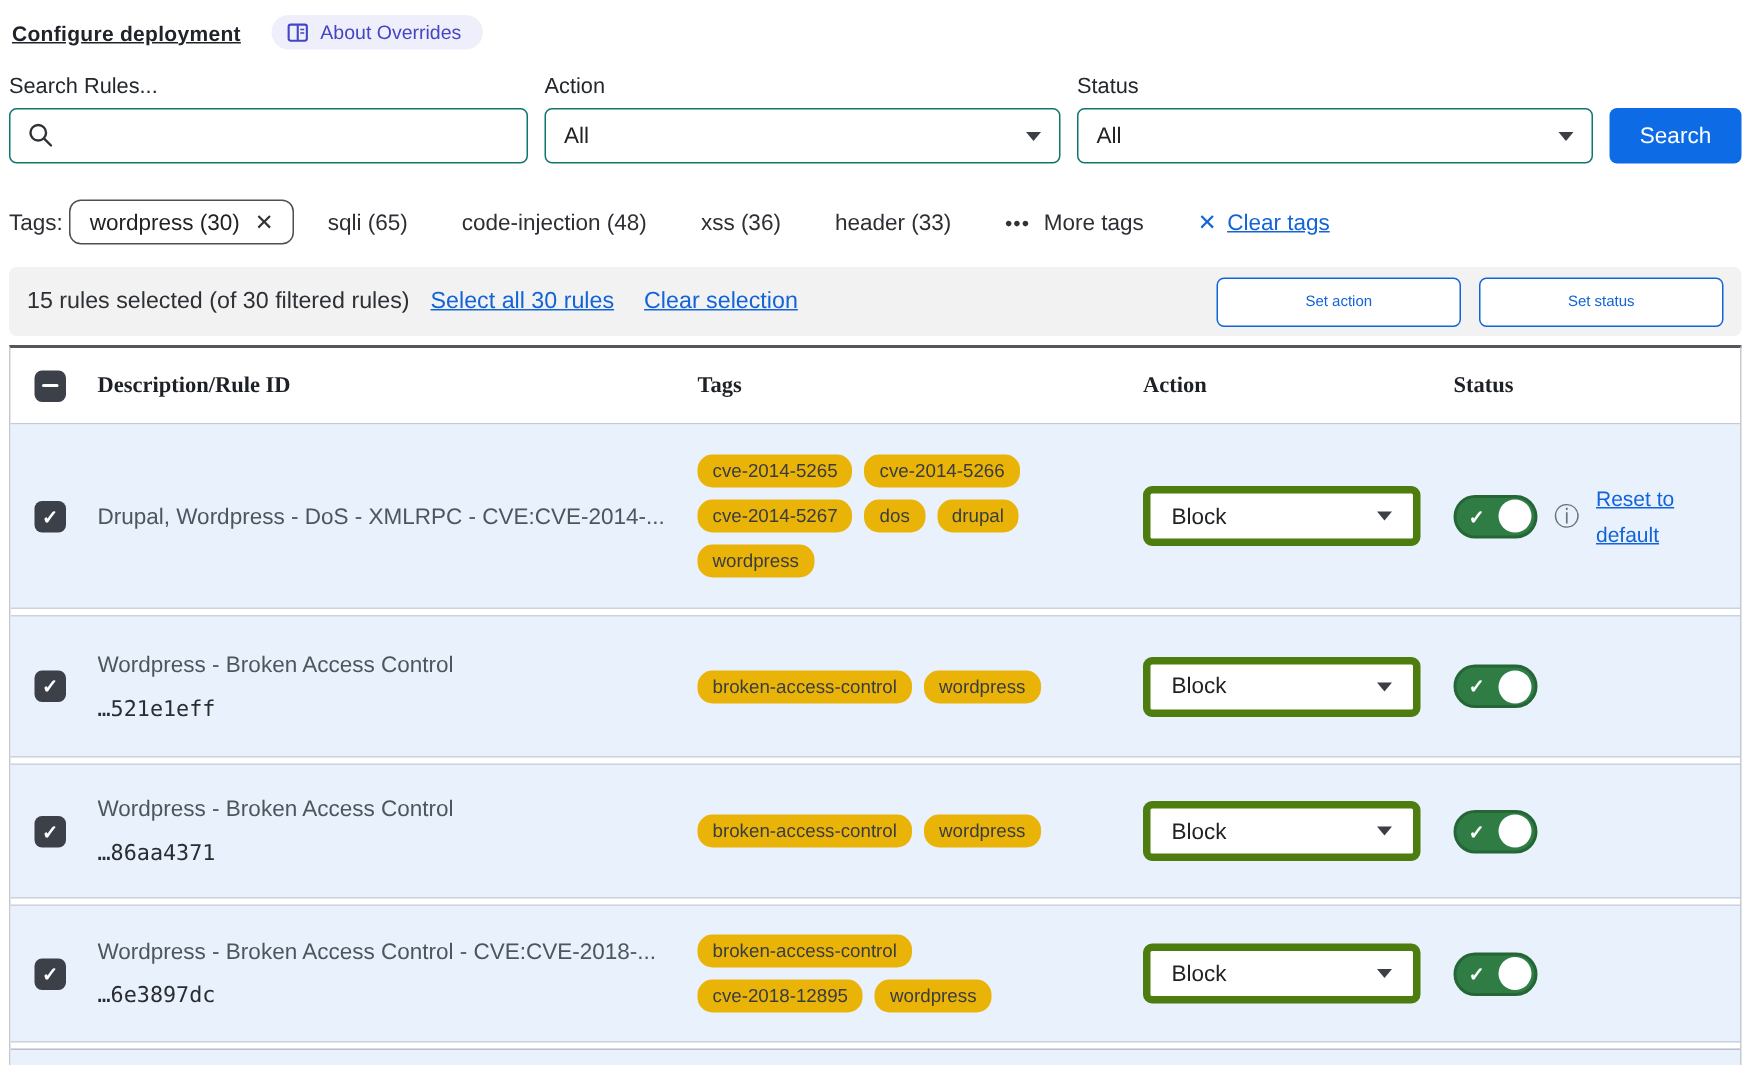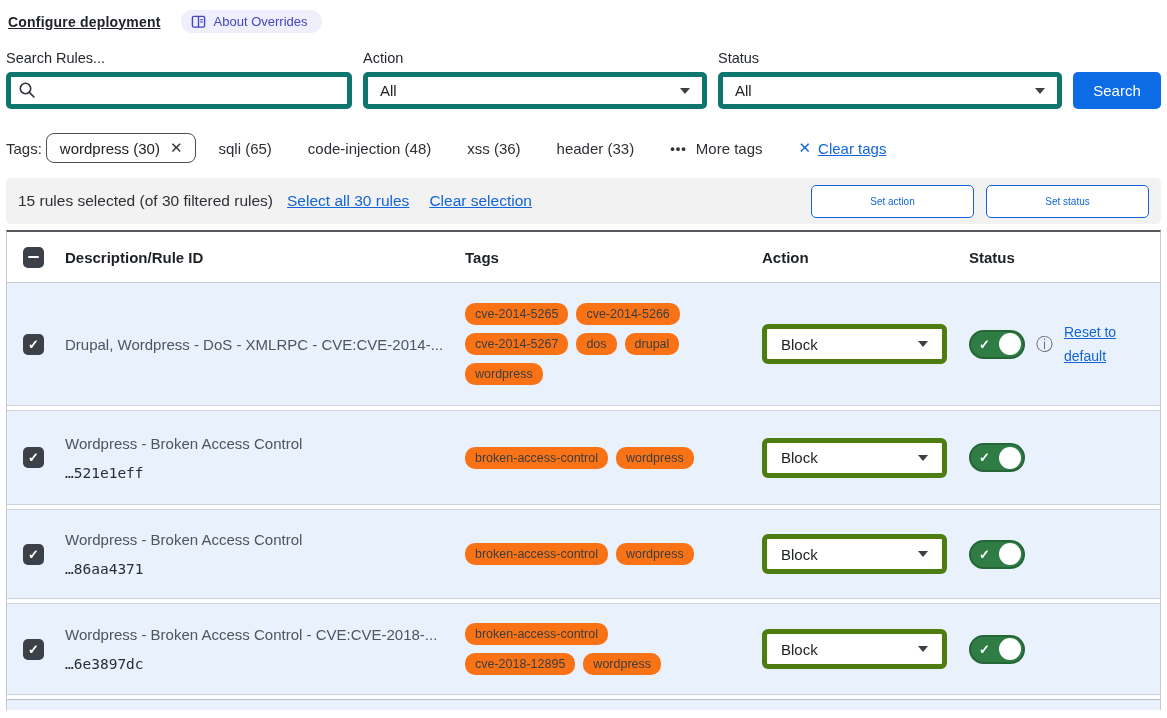--- a/index.html
+++ b/index.html
@@ -11,21 +11,21 @@
   .page-header { display:flex; align-items:center; gap:20px; padding-left:2px; }
   .page-title { font-size:14px; font-weight:700; color:#20242a; letter-spacing:.2px;text-decoration:underline; }
   .about-badge { display:inline-flex; align-items:center; gap:8px; background:#efeffb;
     color:#4444c6; font-size:13px; border-radius:12px; padding:4px 14px 4px 10px; cursor:pointer; }
   .book-icon svg { display:block; }
 
   
   .filters { display:flex; align-items:flex-end; gap:11px; margin-top:17px; }
   .field-group { display:flex; flex-direction:column; }
   .field-label { font-size:14.5px; color:#24282d; margin-bottom:6px; }
-  .text-input, .select-box { height:37px; border:5px solid #0f766e; border-radius:5px;
+  .text-input, .select-box { height:37px; border:1px solid #0f766e; border-radius:5px;
     background:#fff; display:flex; align-items:center; padding:0 12px; font-size:15px; }
   .search-wrap { width:350px; position:relative; }
   .search-wrap .text-input { width:100%; padding-left:38px; outline:none; font-family:inherit; }
   .search-icon { position:absolute; left:12px; top:9px; }
   .select-box { justify-content:space-between; cursor:pointer; }
   .sel-action, .sel-status { width:344px; }
   .caret { width:0; height:0; border-left:5.5px solid transparent;
     border-right:5.5px solid transparent; border-top:6.5px solid #3c3f44; }
   .search-btn { height:37px; width:89px; background:#0d6ce5; color:#fff; border:none;
     border-radius:5px; font-size:15px; font-family:inherit; cursor:pointer; }
@@ -49,38 +49,38 @@
   .blue-link { color:#1264d8; text-decoration:underline; cursor:pointer; }
   .sel-buttons { margin-left:auto; display:flex; gap:12px; }
   .outline-btn { width:163px; height:33px; background:#fff; border:1px solid #1264d8;
     color:#1264d8; border-radius:5px; font-size:10px; font-family:inherit; cursor:pointer; }
 
   
   .rules-table { margin-top:6px; border-left:1px solid #c6cad0; border-right:1px solid #c6cad0;
     border-top:2px solid #54575c; background:#fff; height:480px; overflow:hidden; }
   .tgrid { display:grid; grid-template-columns:40px 402px 297px 207px 1fr;
     align-items:center; padding-left:16px; }
-  .thead { height:51px; border-bottom:1px solid #c6cad0; font-weight:700; font-size:15px; color:#1d2126; }
+  .thead { height:51px; border-bottom:1px solid #c6cad0; font-weight:700; font-size:15px; color:#1d2126;font-family:Liberation Serif, serif; }
   .th-desc { padding-left:2px; }
   .rule-row { background:#e9f1fd; border-top:1px solid #ccd3dc; border-bottom:1px solid #ccd3dc;
     margin-bottom:4px; }
   .rule-row.first { border-top:none; }
   .r1 { min-height:123px; } .r2 { min-height:95px; } .r3 { min-height:90px; } .r4 { min-height:92px; }
 
   .cbx { width:21px; height:21px; background:#3c4149; border-radius:5px; display:flex;
     align-items:center; justify-content:center; cursor:pointer; }
   .cbx .check { color:#fff; font-size:13px; font-weight:700; line-height:1; }
   .cbx .dash { width:11px; height:2.5px; background:#fff; border-radius:1px; }
 
   .desc-cell { padding:10px 10px 10px 2px; }
   .desc-title { font-size:15px; color:#4e555c; white-space:nowrap; overflow:hidden; }
   .rule-id { font-family:"DejaVu Sans Mono", monospace; font-size:14.5px; color:#2a2d31; margin-top:13px; }
 
   .tags-cell { display:flex; flex-wrap:wrap; gap:8px; max-width:252px; padding:10px 0; }
-  .tag-pill { background:#f97316; color:#3a3d40; border-radius:10px; padding:4px 10px;
+  .tag-pill { background:#eab308; color:#3a3d40; border-radius:10px; padding:4px 10px;
     font-size:12.5px; white-space:nowrap; }
 
   .action-cell { }
   .row-select { width:185px; height:40px; border:5px solid #4d7c0f; border-radius:6px;
     background:#fff; display:flex; align-items:center; justify-content:space-between;
     padding:0 14px; font-size:15px; color:#202326; cursor:pointer; }
 
   .status-cell { display:flex; align-items:center; gap:11px; }
   .toggle { width:56px; height:29px; background:#2f7d44; border:2px solid #256637;
     border-radius:15px; position:relative; display:flex; align-items:center; cursor:pointer; }

